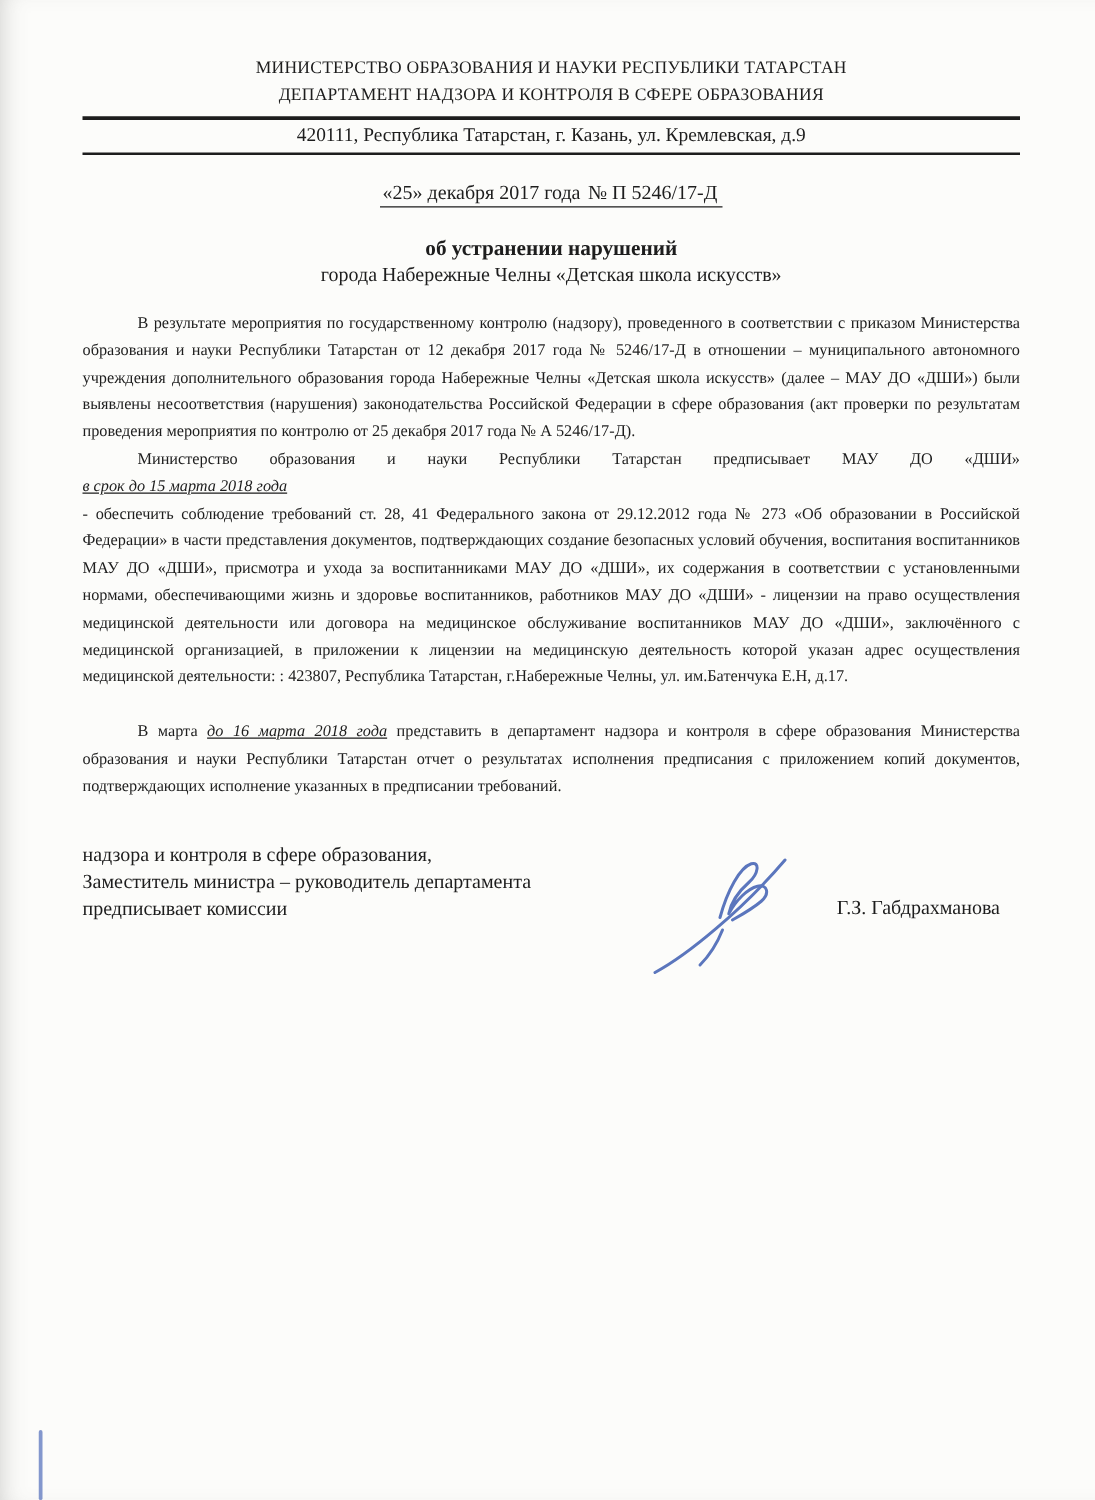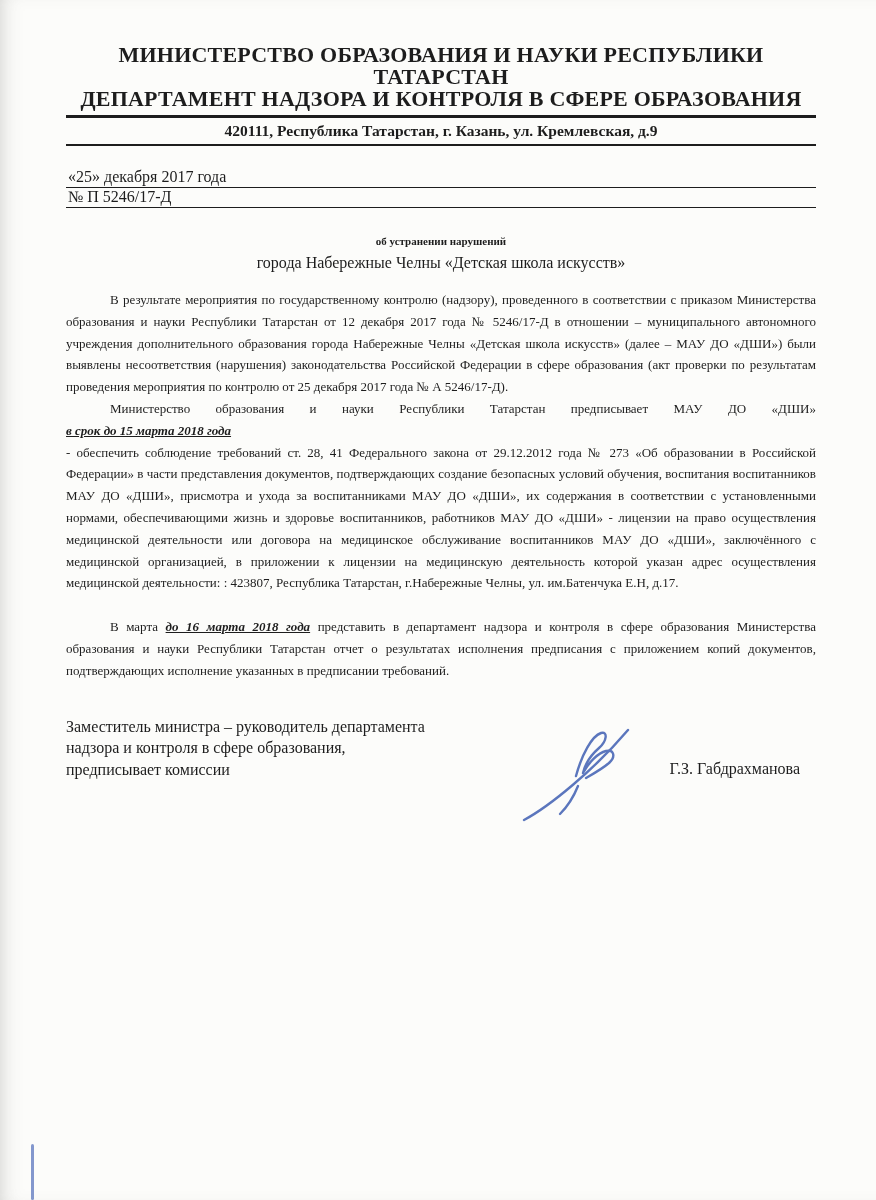--- a/index.html
+++ b/index.html
@@ -14,61 +14,60 @@
     font-family: "Liberation Serif", "DejaVu Serif", serif;
     position: relative;
     overflow: hidden;
     box-shadow: inset 14px 0 22px -16px rgba(90,90,90,.35);
   }
   .page { padding: 44px 60px 0 66px; }
 
   
   .org-line {
     text-align: center;
-    font-weight: bold;
-    font-size: 22px;
+    font-weight: normal;
+    font-size: 14px;
     line-height: 22px;
     letter-spacing: .2px;
   }
   .rule { border: 0; background: var(--ink, #1c1c1c); }
   .rule.thick { height: 3px; margin-top: 5px; }
   .rule.thin  { height: 2px; margin-top: 3px; }
   .address {
     text-align: center;
     font-size: 15.5px;
     line-height: 20px;
     margin-top: 3px;
-    font-weight: bold;
+    font-weight: normal;
     font-family: "Liberation Serif", serif;
   }
 
   
   .meta-row {
     display: flex;
-    justify-content: flex-start;
+    justify-content: center;
     margin-top: 22px;
     font-size: 16px;
-    flex-direction: column;
   }
   .meta-field { border-bottom: 1.5px solid var(--ink, #1c1c1c); padding: 0 4px 1px 2px; }
 
   
   .title-block { margin-top: 22px; text-align: center; }
   .doc-title   { font-size: 17px; font-weight: bold; letter-spacing: .6px; line-height: 23px; }
-  .doc-subtitle{ font-size: 11px; font-weight: bold; line-height: 22px; }
+  .doc-subtitle{ font-size: 17px; font-weight: bold; line-height: 22px; }
   .doc-org     { font-size: 16px; line-height: 22px; }
 
   
   .body-block { margin-top: 15px; font-size: 13px; line-height: 21.8px; }
   p.par { text-align: justify; }
   p.par.indent { text-indent: 44px; }
   p.par.stretch { text-indent: 44px; text-align-last: justify; font-family: Liberation Serif, serif; }
   .deadline-line { margin: 0; }
   .deadline {
-    font-weight: bold;
+    font-weight: normal;
     font-style: italic;
     text-decoration: underline;
   }
   .gap-md { height: 22px; }
 
   
   .sig-block { position: relative; margin-top: 34px; height: 120px; font-size: 16px; }
   .sig-left { width: 430px; line-height: 21.5px; }
   .sig-name { position: absolute; right: 16px; top: 44px; }
   .signature-svg {
@@ -130,22 +129,22 @@
     <p class="par">- обеспечить соблюдение требований ст. 28, 41 Федерального закона от 29.12.2012 года № 273 «Об образовании в Российской Федерации» в части представления документов, подтверждающих создание безопасных условий обучения, воспитания воспитанников МАУ ДО «ДШИ», присмотра и ухода за воспитанниками МАУ ДО «ДШИ», их содержания в соответствии с установленными нормами, обеспечивающими жизнь и здоровье воспитанников, работников МАУ ДО «ДШИ» - лицензии на право осуществления медицинской деятельности или договора на медицинское обслуживание воспитанников МАУ ДО «ДШИ», заключённого с медицинской организацией, в приложении к лицензии на медицинскую деятельность которой указан адрес осуществления медицинской деятельности: : 423807, Республика Татарстан, г.Набережные Челны, ул. им.Батенчука Е.Н, д.17.</p>
 
     <div class="gap-md"></div>
 
     <p class="par indent"><span>В марта </span><span class="deadline">до 16 марта 2018 года</span><span> представить в департамент надзора и контроля в сфере образования Министерства образования и науки Республики Татарстан отчет о результатах исполнения предписания с приложением копий документов, подтверждающих исполнение указанных в предписании требований.</span></p>
 
   </div>
 
   <div class="sig-block">
     <div class="sig-left">
+      <div>надзора и контроля в сфере образования,</div>
       <div>Заместитель министра – руководитель департамента</div>
-      <div>надзора и контроля в сфере образования,</div>
       <div>предписывает комиссии</div>
     </div>
 
     <svg class="signature-svg" width="170" height="104" viewBox="0 0 170 104" aria-hidden="true">
       <path d="M30 98 C 56 84, 100 48, 134 8"></path>
       <path d="M82 54 C 88 32, 98 14, 107 11 C 114 9, 113 19, 105 26 C 97 33, 91 42, 89 51 C 95 40, 104 31, 112 29 C 120 27, 122 35, 115 41 C 108 47, 99 52, 92 56"></path>
       <path d="M84 64 C 80 74, 74 84, 66 92"></path>
     </svg>
 
     <div class="sig-name">Г.З. Габдрахманова</div>

